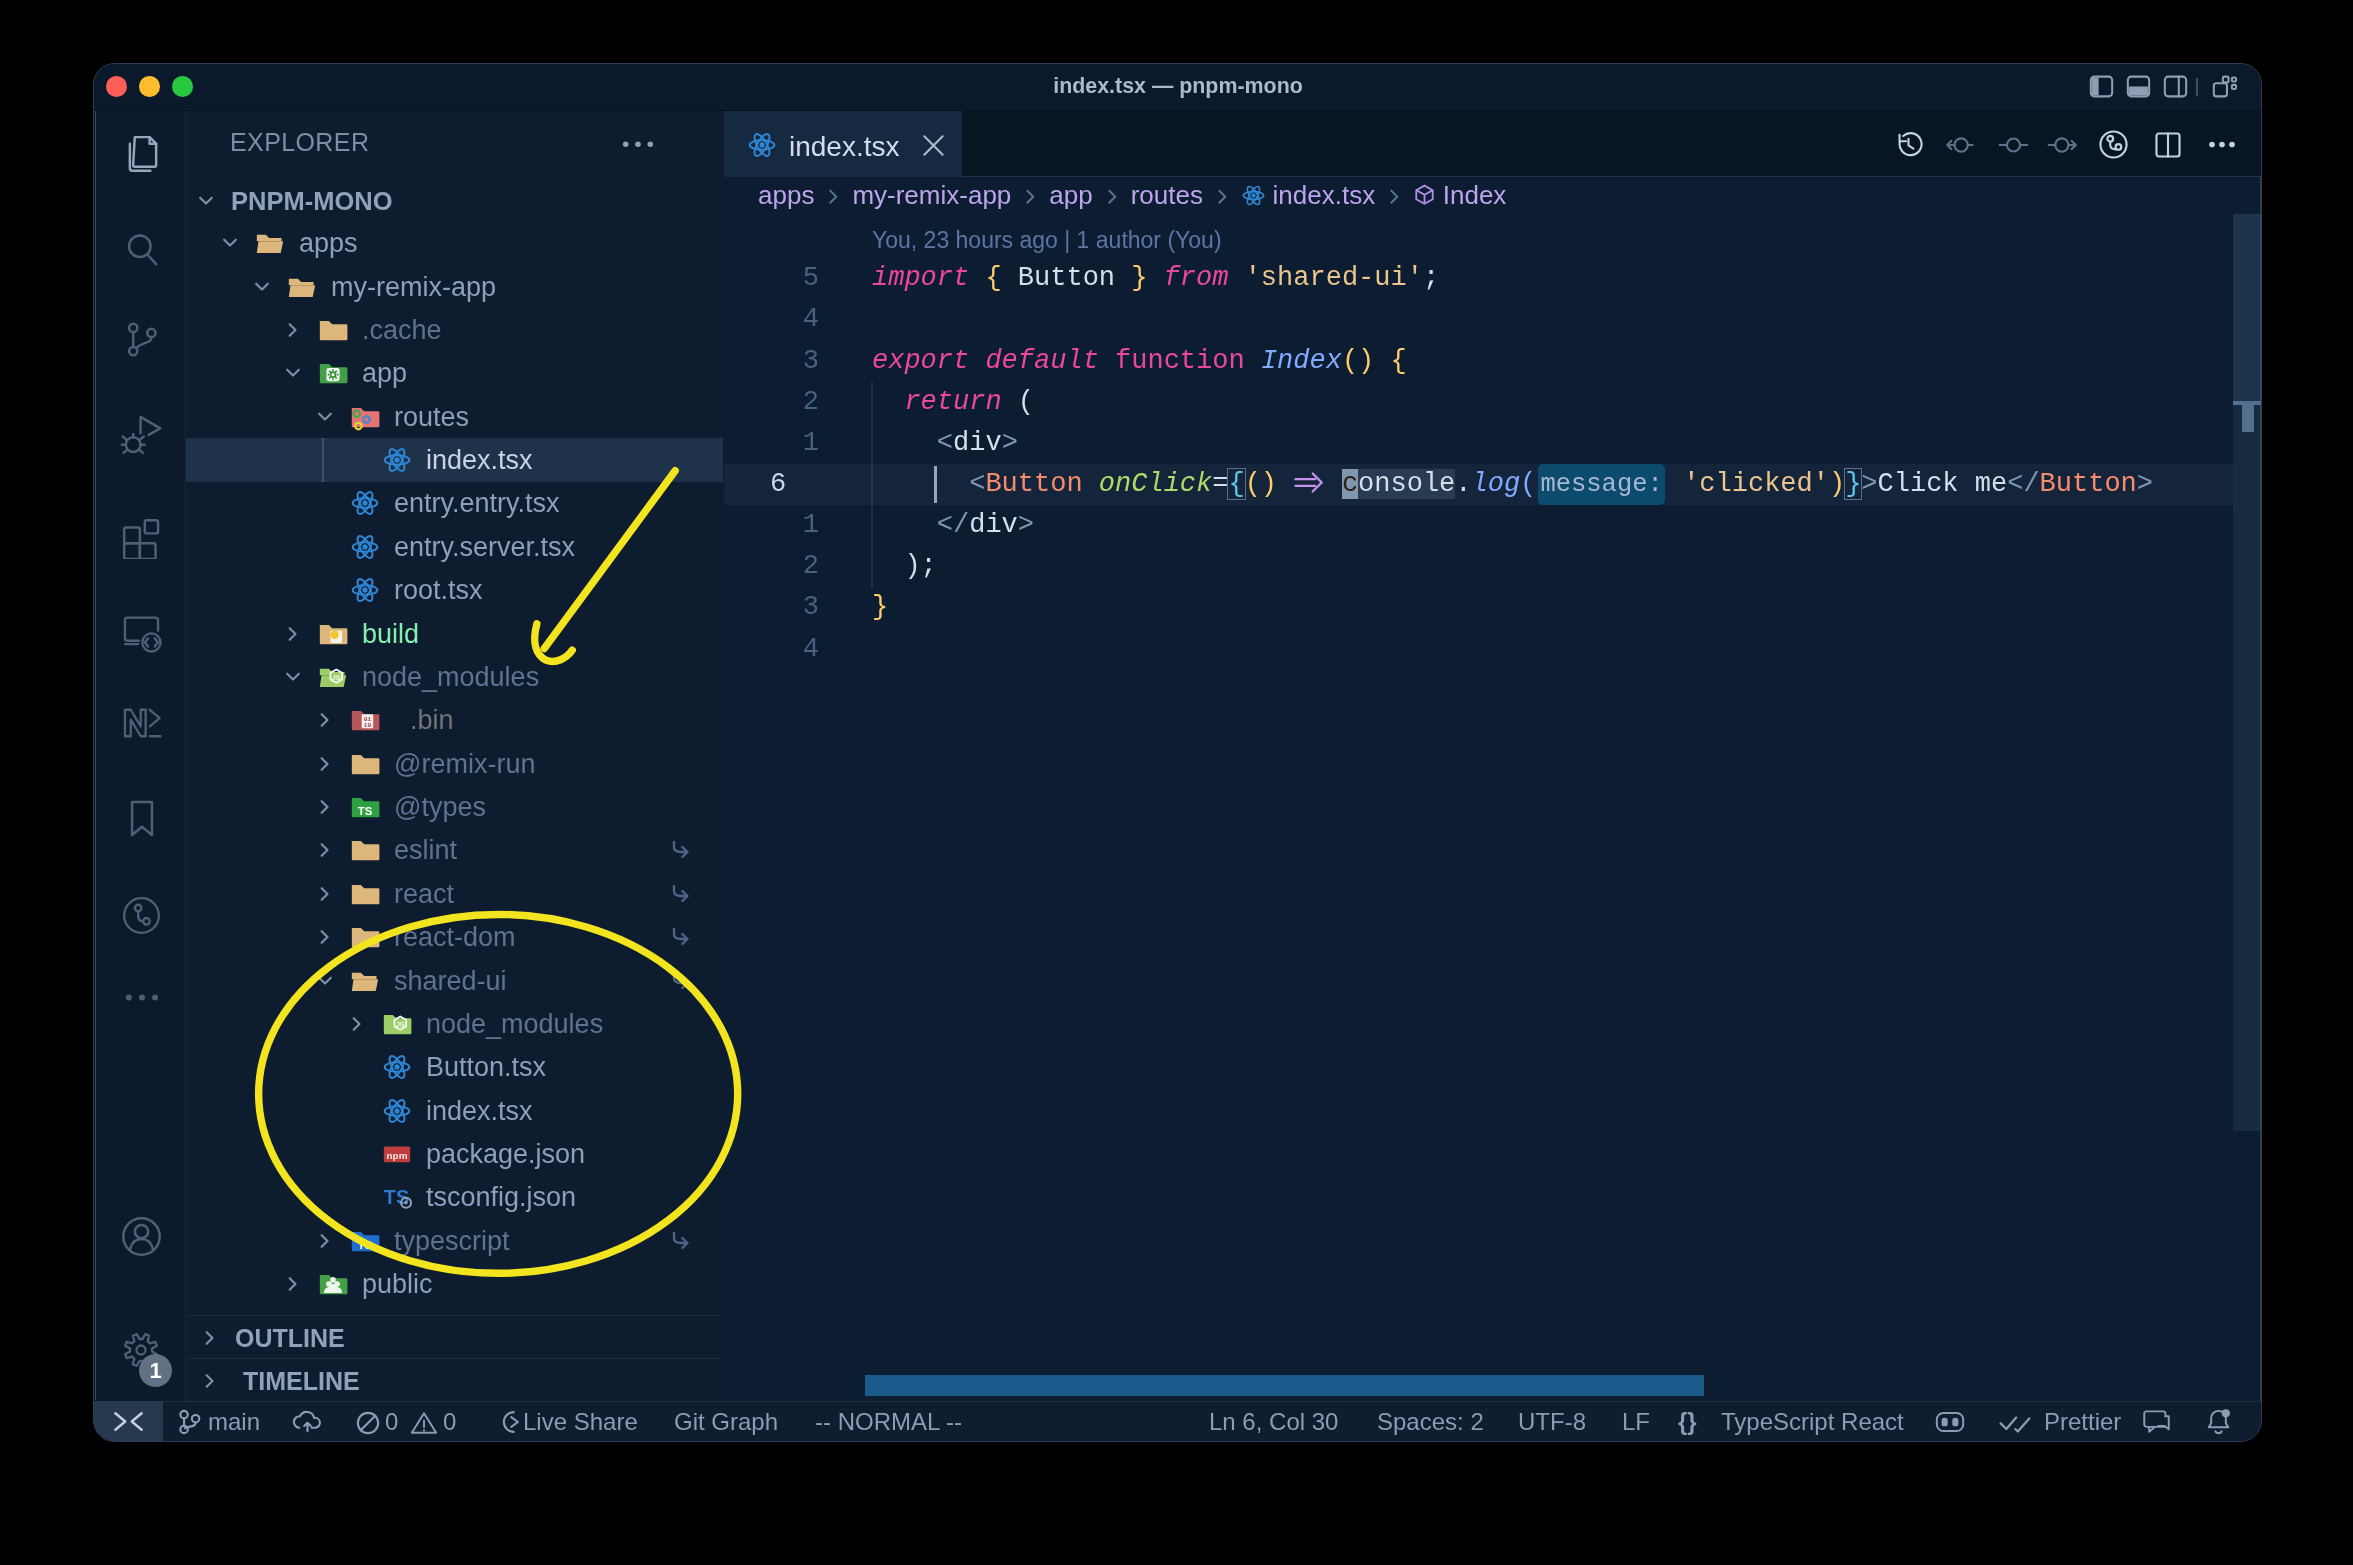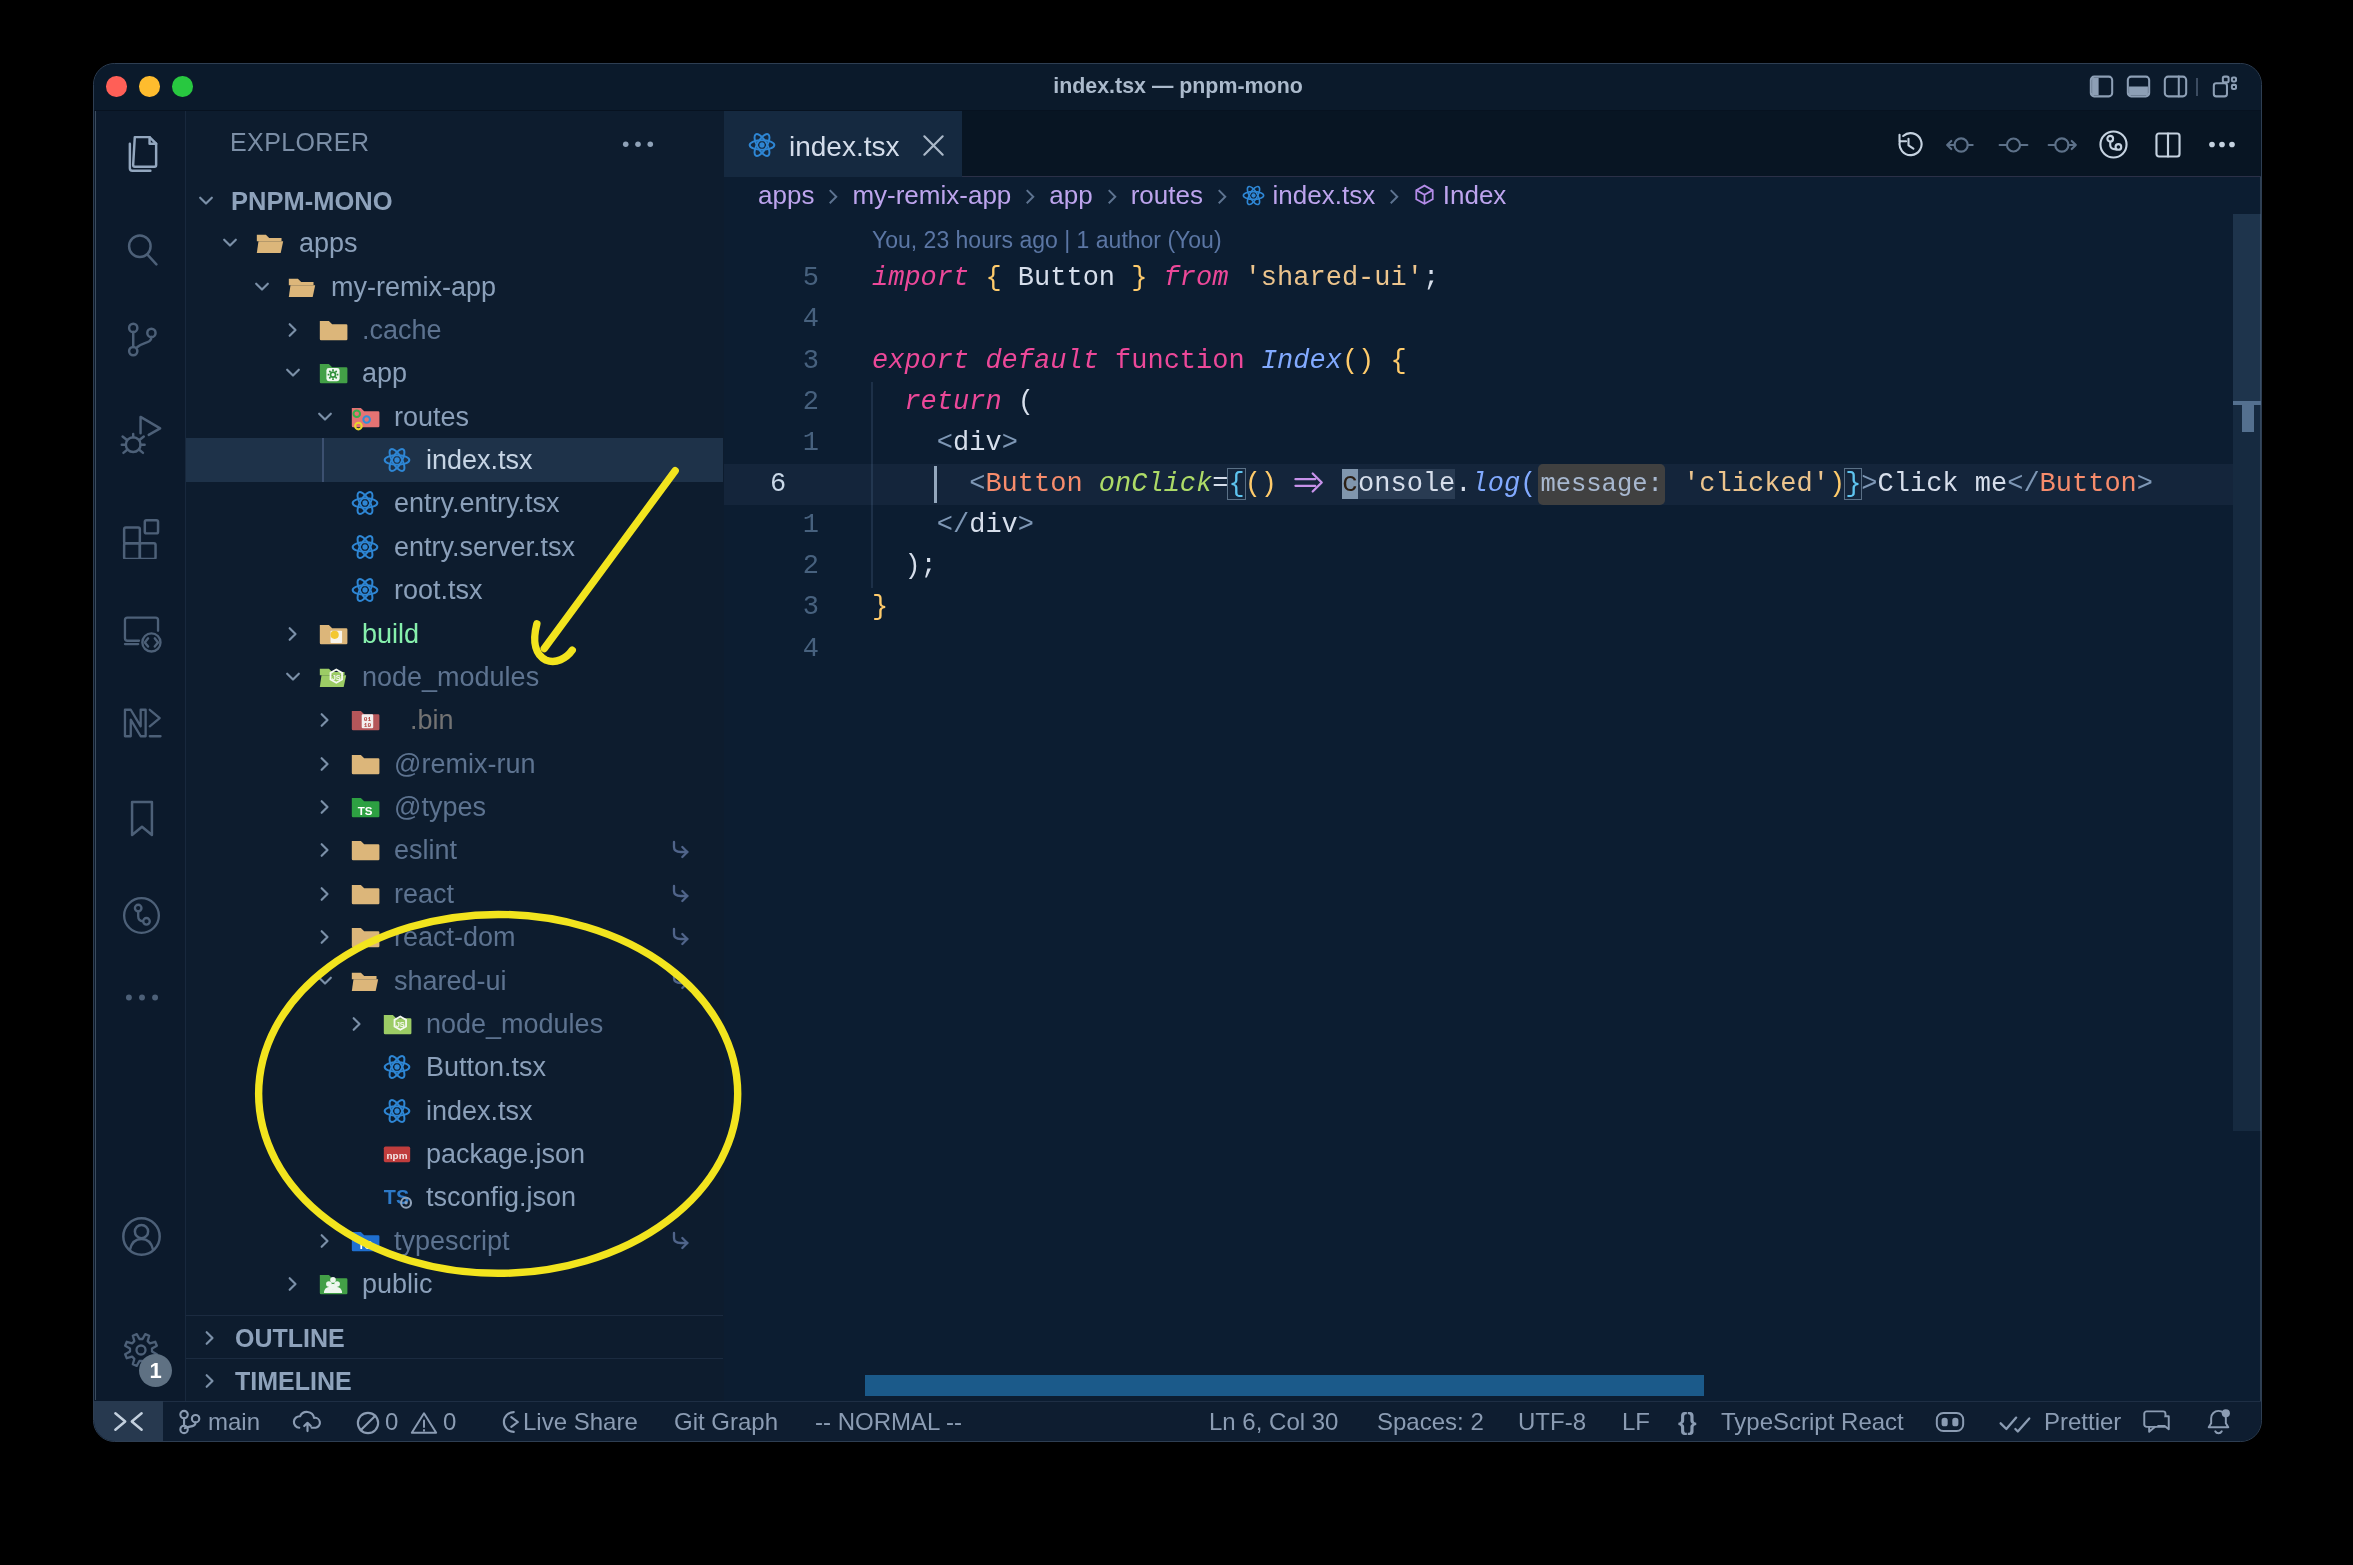--- a/index.html
+++ b/index.html
@@ -6,21 +6,21 @@
 .win{position:absolute;left:93px;top:63px;width:2169px;height:1379px;background:#0d1c2e;border-radius:21.4px;overflow:hidden;border:0.8px solid #2e3e52}
 .row{position:absolute;height:44px;display:flex;align-items:center;color:#8ba0ba;font-size:27px;white-space:nowrap}
 .row .chev{width:20px;margin-right:15px;flex:none}
 .row .nochev{width:35px;flex:none}
 .row .fic{width:30px;height:28px;margin-right:14px;flex:none;position:relative}
 .code{position:absolute;white-space:pre;font-family:"Liberation Mono",monospace;font-size:27px;line-height:41px;color:#d6deeb}
 .mag{color:#ec4899}.it{font-style:italic}.yel{color:#ffcb6b}.blu{color:#82aaff}
 .grn{color:#addb67}.orn{color:#f78c6c}.strc{color:#ecc48d}.wht{color:#d6deeb}
 .jxb{color:#7e97b5}.bblu{color:#5ec4ef}
 .bm{outline:1.6px solid #5a7086;outline-offset:0.8px}
-.inlay{display:inline-block;background:#404040;color:#a8b8d0;border-radius:5px;font-size:25.5px;padding:0 2.5px;margin:0 1.6px}
+.inlay{display:inline-block;background:#0c4a6e;color:#a8b8d0;border-radius:5px;font-size:25.5px;padding:0 2.5px;margin:0 1.6px}
 .wordhl{background:rgba(140,160,190,0.18)}
 .cur{background:#8096ad;color:#2b1f14}
 .st{position:absolute;height:42px;line-height:42px;white-space:nowrap;color:#8b9cb3;font-size:24px}
 svg{display:block}
 </style></head><body>
 <div class="win">
 <div class="abs" style="left:0px;top:0px;width:2169px;height:47px;background:#0b1a2b;border-bottom:0.8px solid #071220"></div>
 <div class="abs" style="left:0px;top:47px;width:92px;height:1290px;background:#0c1a2c;border-right:0.8px solid #18283d"></div>
 <div class="abs" style="left:92px;top:47px;width:537px;height:1290px;background:#0d1c2e"></div>
 <div class="abs" style="left:630px;top:47px;width:1539px;height:1290px;background:#0c1d31"></div>
@@ -518,21 +518,21 @@
 <div class="abs" style="left:92px;top:1251px;width:537px;height:0.8px;background:#1b2b40"></div>
 <div class="abs" style="left:92px;top:1294px;width:537px;height:0.8px;background:#1b2b40"></div>
 <div class="row" style="left:106px;top:1252px;">
       <span class="chev">
         <svg width="20" height="20" viewBox="0 0 24 24" fill="none" stroke="#7b90a8" stroke-width="2.6" stroke-linecap="round" stroke-linejoin="round">
           <path d="M8 5 l7 7 -7 7"></path>
         </svg>
       </span>
       <span style="font-weight:700;color:#8ea2bb;font-size:25px">OUTLINE</span>
     </div>
-<div class="row" style="left:106px;top:1295px;">
+<div class="row" style="left:106px;top:1295px;gap:8px;">
       <span class="chev">
         <svg width="20" height="20" viewBox="0 0 24 24" fill="none" stroke="#7b90a8" stroke-width="2.6" stroke-linecap="round" stroke-linejoin="round">
           <path d="M8 5 l7 7 -7 7"></path>
         </svg>
       </span>
       <span style="font-weight:700;color:#8ea2bb;font-size:25px">TIMELINE</span>
     </div>
 <div class="abs" style="left:653px;top:67px;">
       <svg width="30" height="28" viewBox="0 0 36 34">
         <g stroke="#2e86d4" stroke-width="2.4" fill="none">

